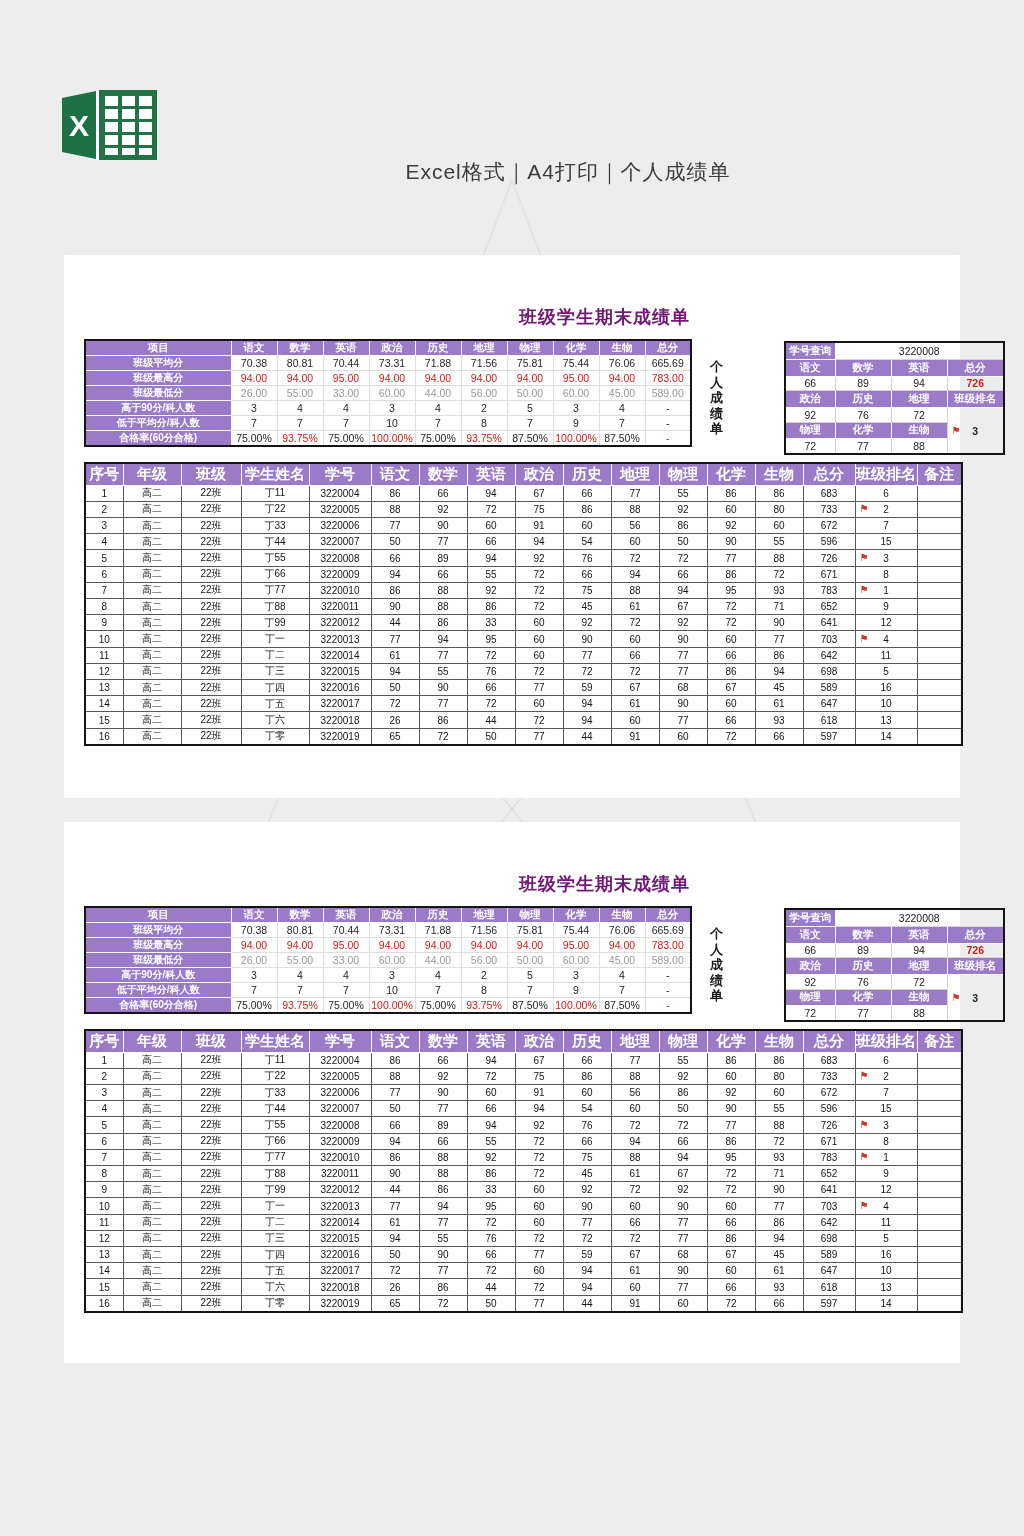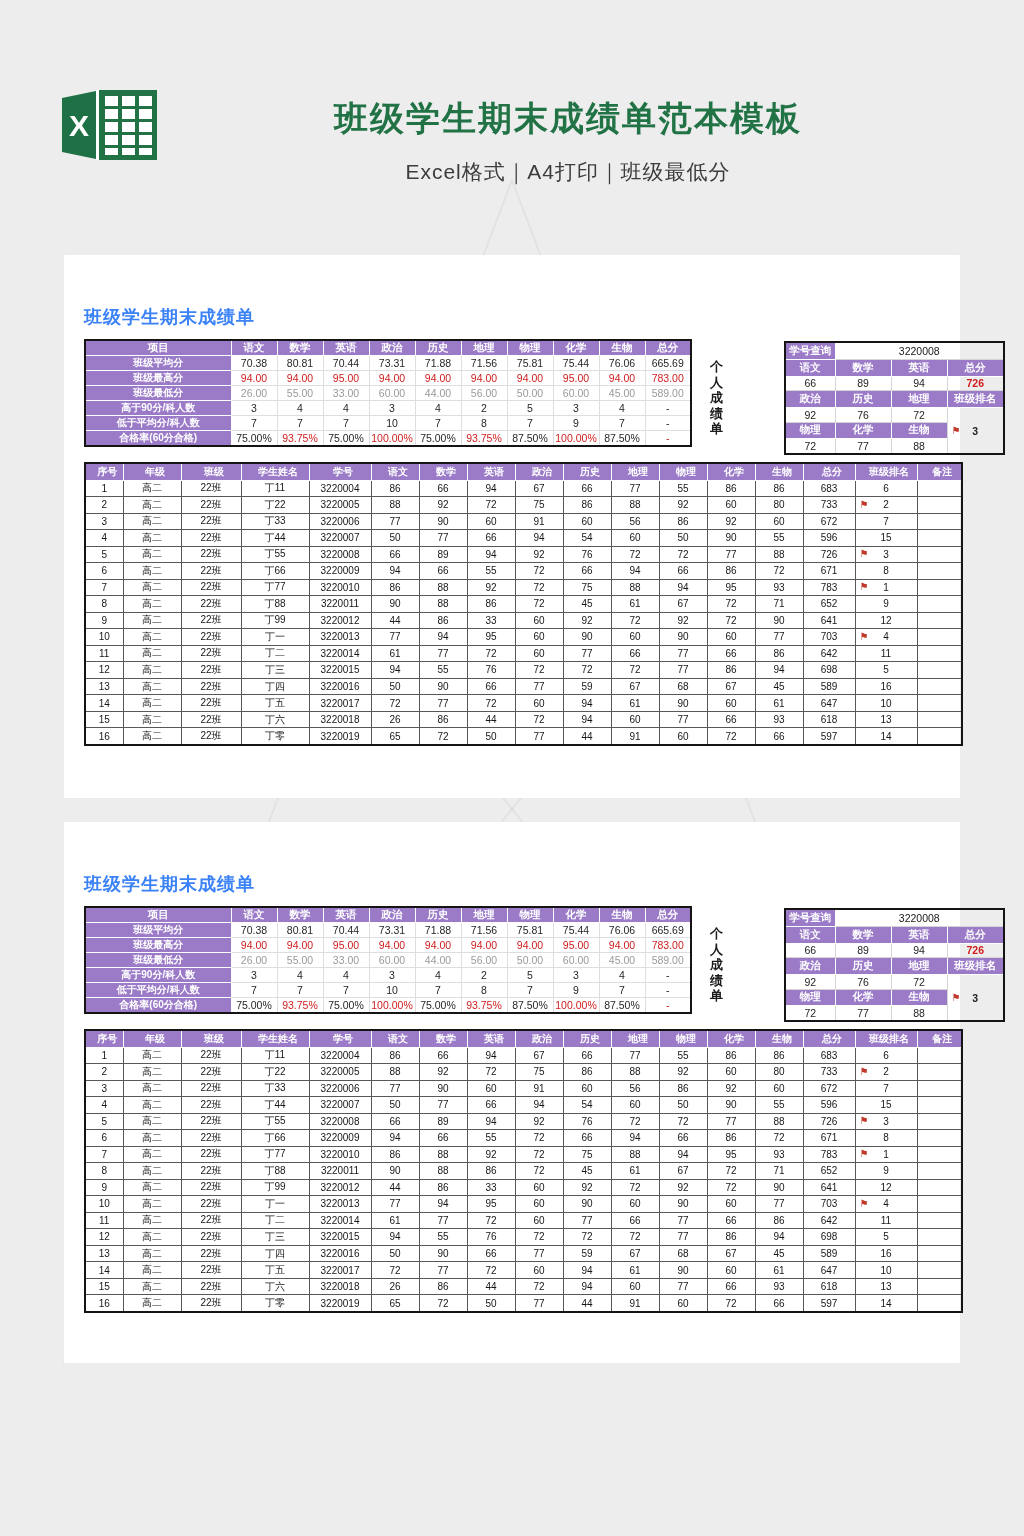--- a/index.html
+++ b/index.html
@@ -31,40 +31,40 @@
   
   .wm-lines{position:absolute;left:0;top:0;width:1024px;height:1536px;pointer-events:none;}
   .wm-text{
     position:absolute;left:0;top:630px;width:1024px;text-align:center;
     font-size:56px;font-weight:bold;letter-spacing:14px;color:#6b6b6b;opacity:0.16;
     pointer-events:none;
   }
   
   .panel{position:absolute;left:64px;width:896px;background:#ffffff;}
   .sheet-title{
-    position:absolute;left:20px;top:50px;width:606px;text-align:left;
-    font-size:18px;font-weight:bold;color:#3b82f6;letter-spacing:1px;
+    position:absolute;left:20px;top:50px;width:606px;text-align:right;
+    font-size:18px;font-weight:bold;color:#701a75;letter-spacing:1px;
   }
   .sumtab{
     position:absolute;left:20px;top:84px;width:606px;height:94px;
     border-collapse:collapse;table-layout:fixed;border:2px solid var(--border-dark);
   }
   .maintab{
     position:absolute;left:20px;top:207px;width:859px;height:284px;
     border-collapse:collapse;table-layout:fixed;border:2px solid var(--border-dark);
   }
   .ptab{
     position:absolute;left:673px;top:86px;width:219px;height:114px;
     border-collapse:collapse;table-layout:fixed;border:2px solid var(--border-dark);margin-left:47px;
   }
   th,td{padding:0;text-align:center;vertical-align:middle;overflow:hidden;white-space:nowrap;}
   .hd{background:var(--purple);color:#fff;font-weight:bold;border:1px solid #fff;font-size:10.5px;}
   .sumtab .val{border:1px solid #dedede;color:#262626;font-size:10.5px;}
   .sumtab .lbl{font-size:10px;}
-  .maintab .hd{font-size:10px;padding-left:6px;}
+  .maintab .hd{font-size:15px;}
   .maintab .c{border:1px solid #585858;color:#161616;font-size:10px;}
   .ptab .c{border:1px solid #d5d5d5;color:#242424;font-size:10.5px;}
   .ptab .qval{border:1px solid #d5d5d5;color:#1a1a1a;font-size:10.5px;}
   .red{color:var(--red) !important;}
   .bold{font-weight:bold;}
   .gray{color:var(--gray) !important;margin-left:43px;}
   .rank{position:relative;}
   .flag{
     position:absolute;left:4px;top:50%;transform:translateY(-54%);
     color:#c0392b;font-size:10px;line-height:10px;
@@ -105,22 +105,21 @@
         <rect x="60" y="47" width="13" height="10"></rect>
         <rect x="77" y="47" width="13" height="10"></rect>
       <rect x="43" y="60" width="13" height="7"></rect>
         <rect x="60" y="60" width="13" height="7"></rect>
         <rect x="77" y="60" width="13" height="7"></rect>
     </g>
     <rect x="34" y="2" width="3" height="70" fill="#ffffff"></rect>
     <polygon points="0,10 34,3 34,71 0,64" fill="#1e7145"></polygon>
     <text x="17" y="48" text-anchor="middle" font-family="Liberation Sans, DejaVu Sans, sans-serif" font-size="30" font-weight="bold" fill="#ffffff">X</text>
   </svg>
-  <div class="page-title">班级学生期末成绩单范本模板</div>
-  <div class="page-subtitle">Excel格式｜A4打印｜班级最低分</div>
+  <div class="page-subtitle">Excel格式｜A4打印｜个人成绩单</div>
 </div>
 
 <div class="wm-text">图行天下</div>
 
 <div class="panel" id="panel-1" style="top:255px;height:543px;">
   <div class="sheet-title">班级学生期末成绩单</div>
 
   <table class="sumtab">
     <colgroup>
       <col style="width:146px">

